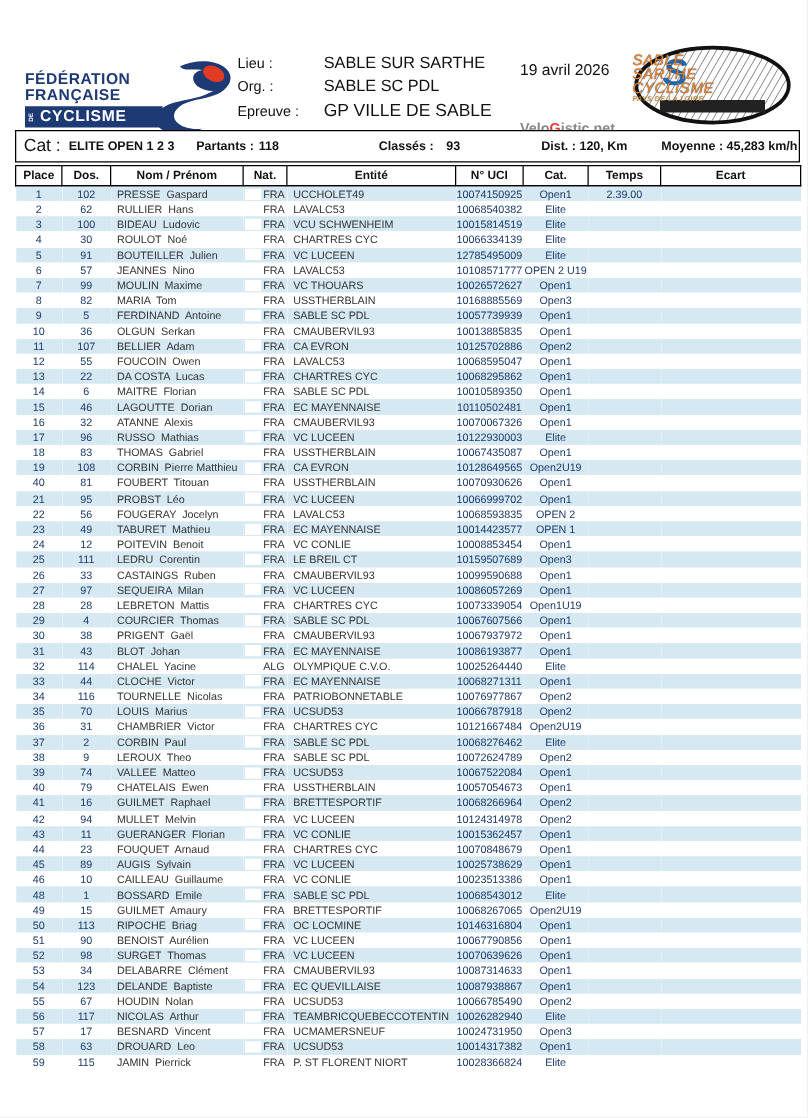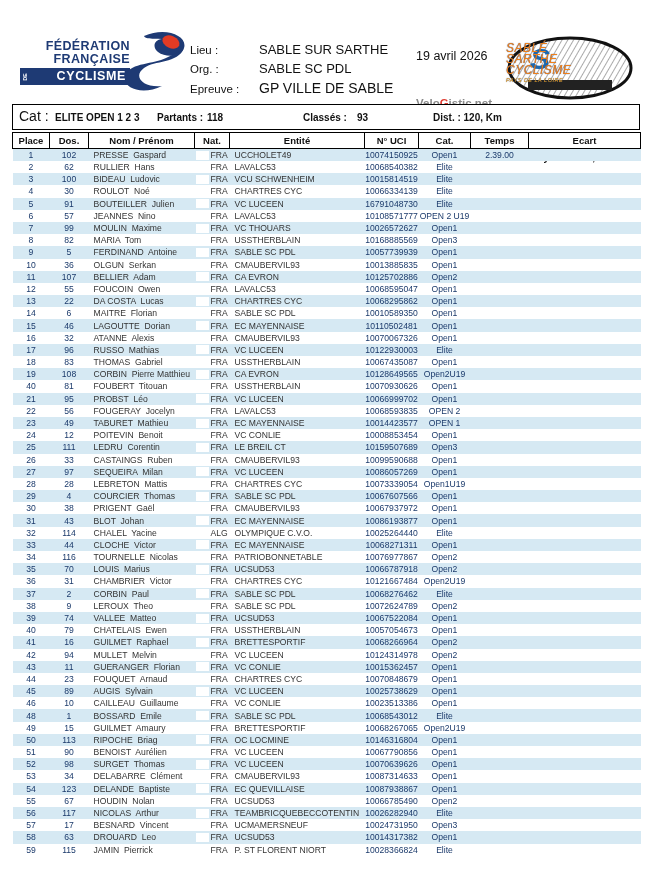--- a/index.html
+++ b/index.html
@@ -1,21 +1,21 @@
 <!DOCTYPE html>
 <html><head>
 <meta charset="utf-8">
 <style>
   * { margin:0; padding:0; box-sizing:border-box; }
   html,body { background:#e8e8e8; }
   body { font-family:"Liberation Sans", sans-serif; }
   .page { position:relative; width:646px; height:894px; background:#fff; margin:0 auto; overflow:hidden; }
 
   
-  .ffc-logo { position:absolute; left:16px; top:30px; width:178px; height:64px;text-align:right; }
+  .ffc-logo { position:absolute; left:16px; top:47px; width:178px; height:64px; }
   .ffc-text { position:absolute; left:4px; top:10px; width:110px; }
   .ffc-l1, .ffc-l2 { color:#1e3a74; font-weight:bold; font-size:12.5px; line-height:13px; letter-spacing:.4px; }
   .ffc-band { margin-top:2px; background:#1e3a74; color:#fff; font-weight:bold; font-size:12.5px;
               padding:1px 4px 2px 12px; position:relative; letter-spacing:.6px; white-space:nowrap; }
   .ffc-de { position:absolute; left:2px; top:2px; font-size:5px; transform:rotate(-90deg) translate(-4px,0); letter-spacing:0; }
   .ffc-swirl { position:absolute; left:98px; top:0; }
 
   .hdr-info { position:absolute; left:190px; top:42px; width:220px; }
   .hdr-row { display:flex; margin-bottom:4px; align-items:baseline; }
   .hdr-label { width:62px; text-align:left; font-size:11.5px; color:#111; flex:none; }
@@ -37,21 +37,21 @@
   
   .meta-bar { position:absolute; left:12px; top:104px; width:628px; height:26px; border:1.3px solid #000; background:#fff; }
   .meta-bar span { position:absolute; top:7px; font-size:10px; font-weight:bold; color:#111; white-space:nowrap; }
   .m-cat-label { left:6px; top:3px !important; font-size:14px !important; font-weight:normal !important; }
   .m-cat-value { left:42px; }
   .m-partants-label { left:144px; }
   .m-partants { left:194px; }
   .m-classes-label { left:290px; }
   .m-classes { left:344px; }
   .m-dist { left:420px; }
-  .m-moyenne { left:516px;margin-top:40px; }
+  .m-moyenne { left:516px; }
 
   
   .results { position:absolute; left:12px; top:132px; width:628px; border-collapse:collapse; table-layout:fixed; }
   .results th { border:1.3px solid #000; font-size:9.5px; font-weight:bold; color:#111;
                 height:16px; text-align:center; background:#fff; overflow:hidden; }
   .results td { height:12.2px; font-size:8.6px; line-height:12px; overflow:hidden; white-space:pre; padding:0; }
   .results tbody tr:nth-child(odd) { background:#d6e9f3; }
   .c-place, .c-dos, .c-uci, .c-cat, .c-temps { text-align:center; color:#1b3a6b; }
   .c-name, .c-ent { text-align:left; padding-left:5px !important; color:#333; }
   .c-nat { color:#333; }
@@ -198,21 +198,21 @@
           <td class="c-cat">Elite</td>
           <td class="c-temps"></td>
           <td class="c-ecart"></td>
         </tr>
         <tr>
           <td class="c-place">5</td>
           <td class="c-dos">91</td>
           <td class="c-name">BOUTEILLER  Julien</td>
           <td class="c-nat"><span class="nat-wrap"><span class="flag-ph"></span><span class="nat-txt">FRA</span></span></td>
           <td class="c-ent">VC LUCEEN</td>
-          <td class="c-uci">16791048730</td>
+          <td class="c-uci">12785495009</td>
           <td class="c-cat">Elite</td>
           <td class="c-temps"></td>
           <td class="c-ecart"></td>
         </tr>
         <tr>
           <td class="c-place">6</td>
           <td class="c-dos">57</td>
           <td class="c-name">JEANNES  Nino</td>
           <td class="c-nat"><span class="nat-wrap"><span class="flag-ph"></span><span class="nat-txt">FRA</span></span></td>
           <td class="c-ent">LAVALC53</td>

